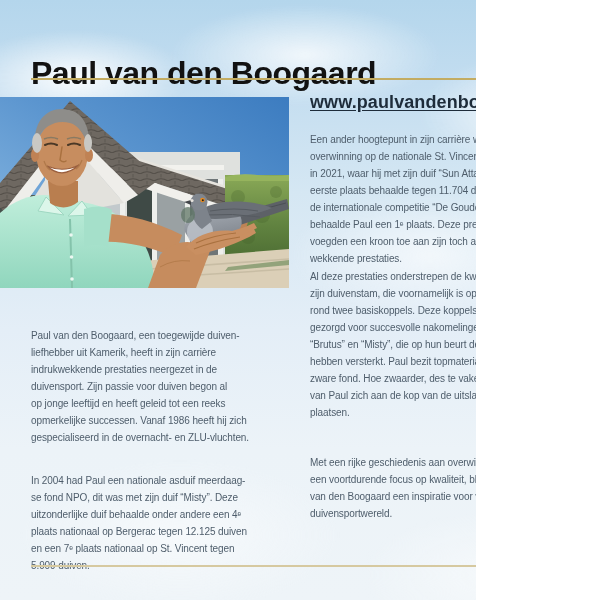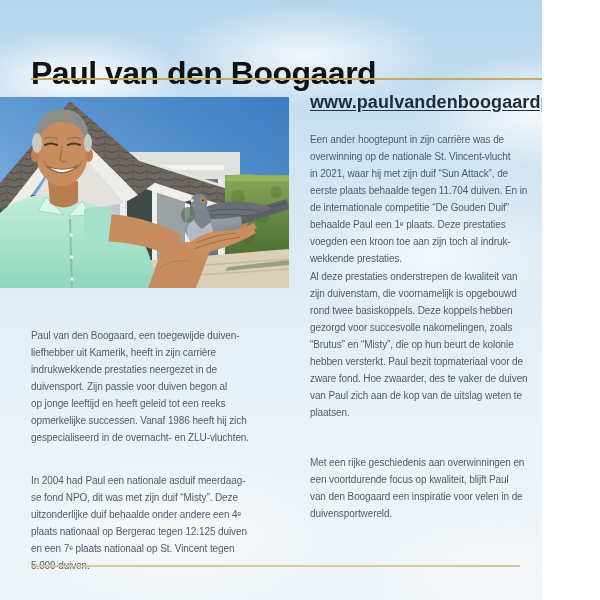--- a/index.html
+++ b/index.html
@@ -1,17 +1,17 @@
 <!DOCTYPE html>
 <html lang="nl"><head>
 <meta charset="utf-8">
 <style>
   html,body{margin:0;padding:0;}
   #page{
-    position:relative;width:542px;height:600px;overflow:hidden;
+    position:relative;width:476px;height:600px;overflow:hidden;
     font-family:"Liberation Sans","DejaVu Sans",sans-serif;
     background:linear-gradient(180deg,#b4d6ec 0%,#c3ddf0 14%,#d5e7f3 32%,#e4eef7 55%,#ecf3f8 75%,#eef4f8 100%);
   }
   .cloud{position:absolute;border-radius:50%;
     background:radial-gradient(closest-side,rgba(255,255,255,.92),rgba(255,255,255,0));
     filter:blur(2px);pointer-events:none;}
   #page-title{
     position:absolute;left:31px;top:34px;width:540px;
     font-size:32px;font-weight:700;letter-spacing:-.5px;color:#121212;
   }

